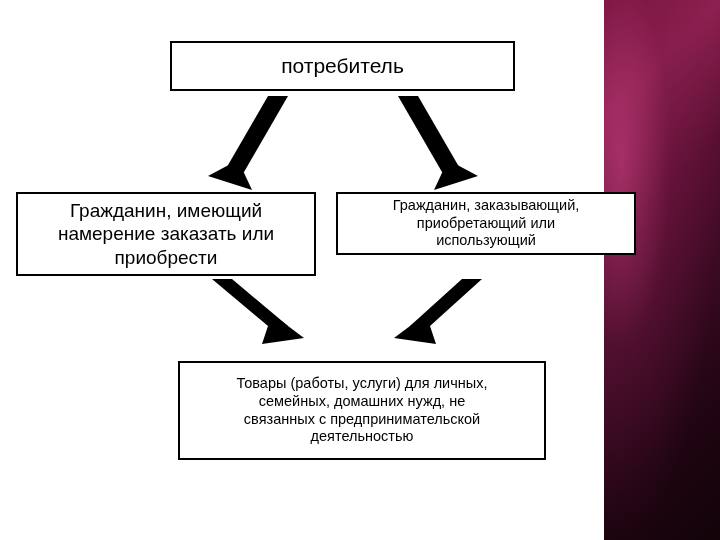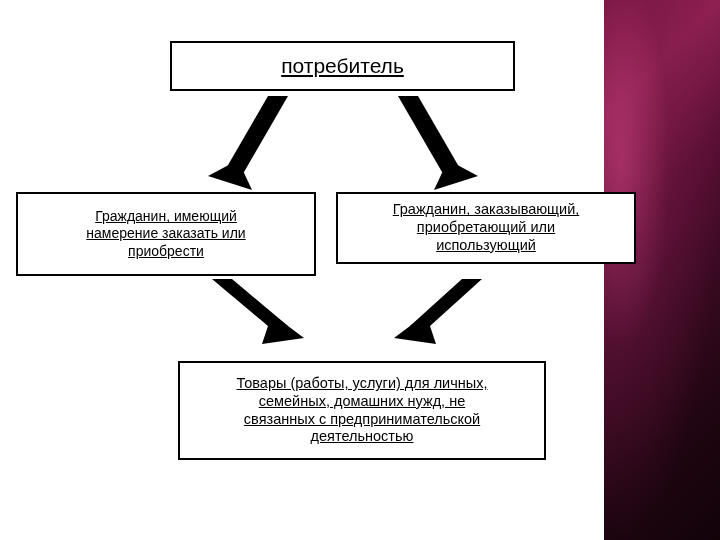--- a/index.html
+++ b/index.html
@@ -43,41 +43,40 @@
     box-sizing: border-box;
     background: #ffffff;
     border: 2px solid #000000;
     color: #000000;
     text-align: center;
     display: flex;
     align-items: center;
     justify-content: center;
     padding: 2px 6px;
     line-height: 1.22;
-    text-decoration: underline;
   }
   #node-top {
     left: 170px;
     top: 41px;
     width: 345px;
     height: 50px;
     font-size: 21px;
   }
   #node-left {
     left: 16px;
     top: 192px;
     width: 300px;
     height: 84px;
-    font-size: 14px;
+    font-size: 19px;
   }
   #node-right {
     left: 336px;
     top: 192px;
     width: 300px;
-    height: 72px;
+    height: 63px;
     font-size: 14.5px;
   }
   #node-bottom {
     left: 178px;
     top: 349px;
     width: 368px;
     height: 99px;
     font-size: 14.5px;
     margin-top: 12px;
   }

